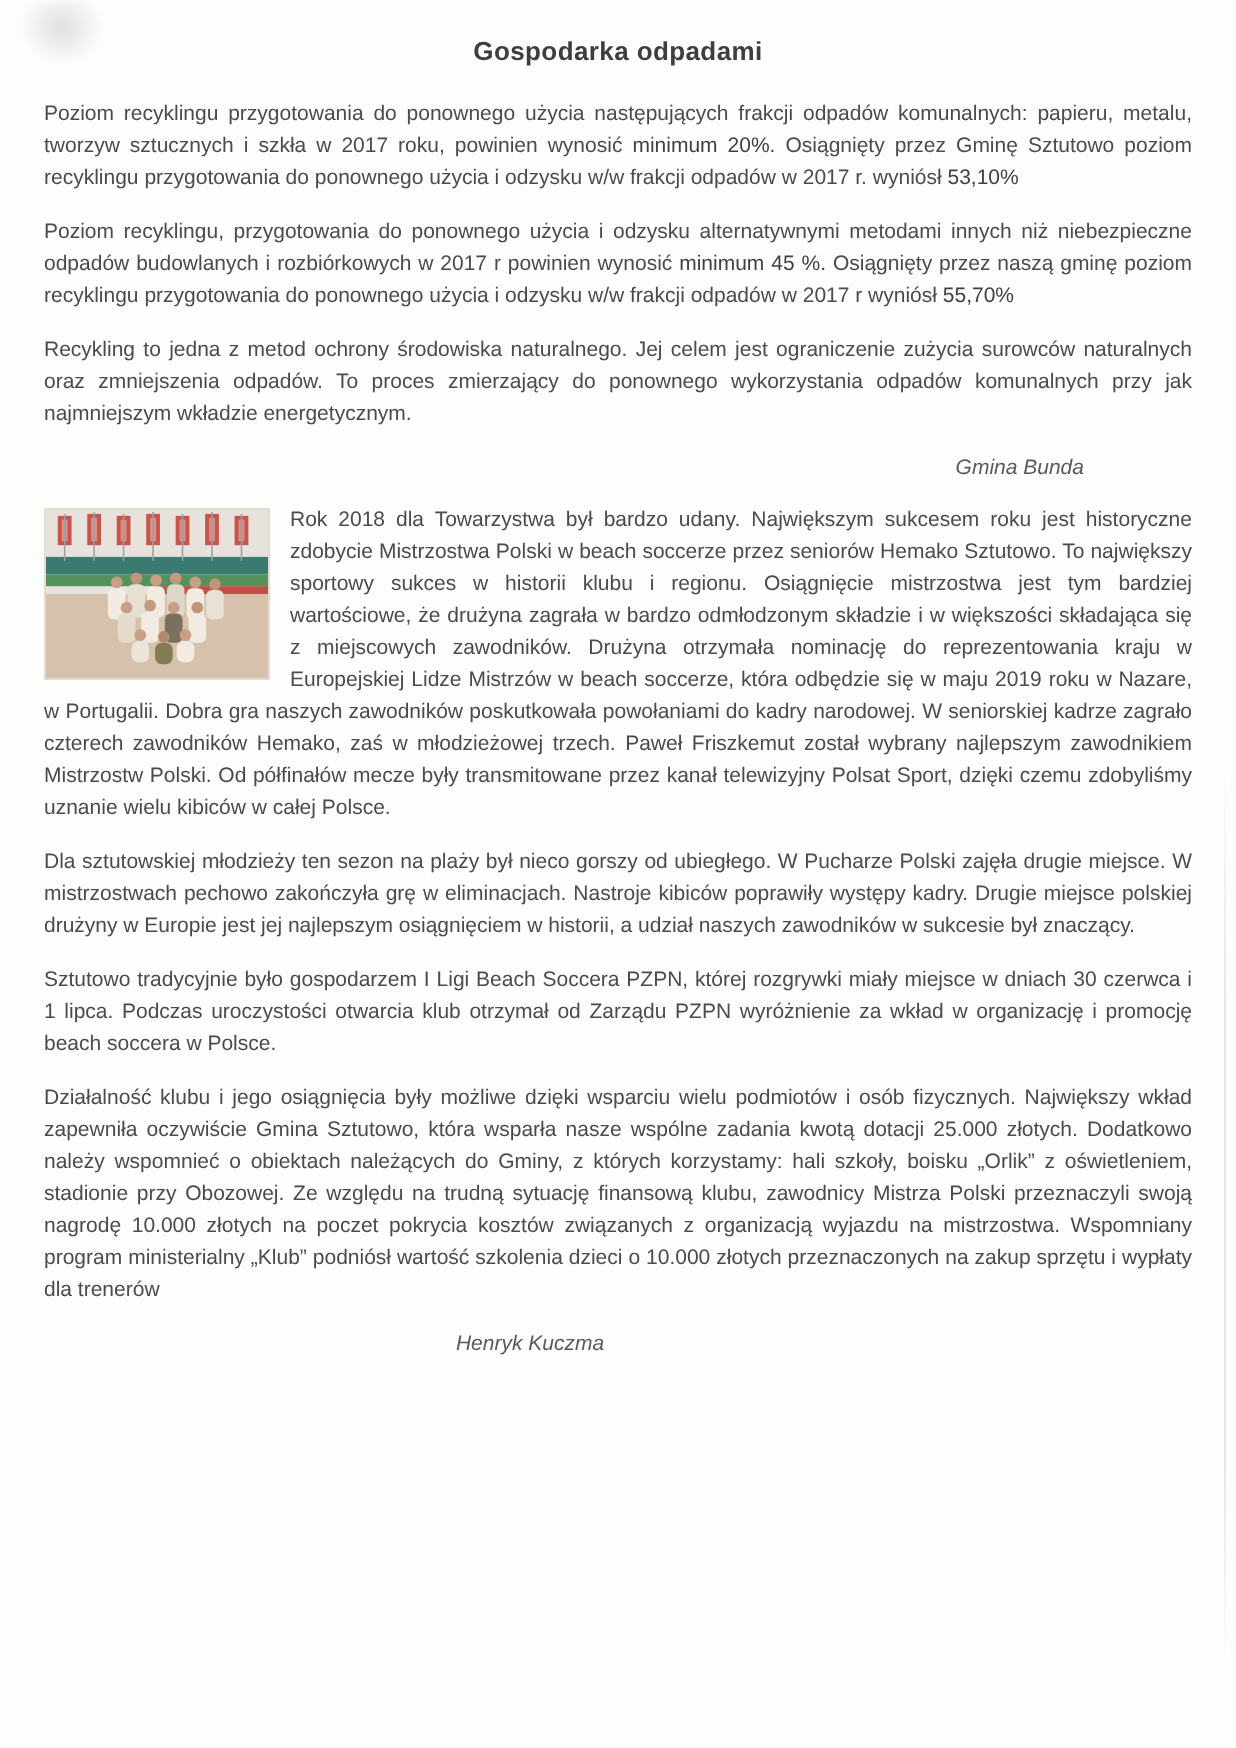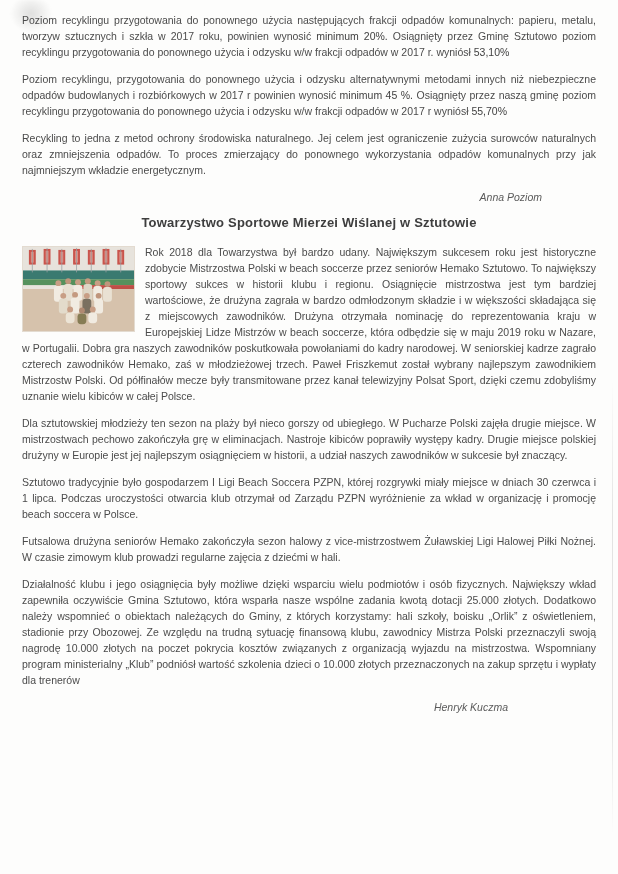--- a/index.html
+++ b/index.html
@@ -22,21 +22,21 @@
   p.para{
     font-size:10.5px;line-height:16px;text-align:justify;
     margin:0 0 11px 0;
   }
   p.para .b{font-weight:normal;color:#414141;}
   .sig{
     font-size:10.5px;line-height:16px;font-style:italic;color:#5a5a5a;
     text-align:right;margin:5px 0 10px 0;
   }
   .sig-anna{padding-right:54px;}
-  .sig-henryk{padding-right:88px;margin-top:8px;}
+  .sig-henryk{padding-right:88px;margin-top:8px;text-align:center;}
   .club-lead::after{content:"";display:block;clear:none;}
   .photo{
     float:left;width:113px;height:86px;
     margin:2px 10px 4px 0;padding:0;
     border:1px solid #e3dbd0;box-sizing:border-box;
     background:#e7e3dc;
   }
   .photo svg{display:block;width:100%;height:100%;}
   .clear{clear:both;}
   .thanks{color:#454545;}
@@ -52,28 +52,28 @@
 </style>
 </head>
 <body>
 
 <div class="page">
   <div class="smudge"></div>
   <div class="scan-edge"></div>
 
   <div class="content">
 
+    <h1 class="title">Gospodarka odpadami</h1>
 
     <p class="para"><span>Poziom recyklingu przygotowania do ponownego użycia następujących frakcji odpadów komunalnych: papieru, metalu, tworzyw sztucznych i szkła w 2017 roku, powinien wynosić </span><span class="b">minimum 20%.</span><span> Osiągnięty  przez Gminę Sztutowo poziom recyklingu przygotowania do ponownego użycia i odzysku w/w frakcji odpadów w 2017 r. wyniósł </span><span class="b">53,10%</span></p>
     <p class="para"><span>Poziom recyklingu, przygotowania do ponownego użycia i odzysku alternatywnymi metodami innych niż niebezpieczne  odpadów budowlanych i rozbiórkowych w 2017 r powinien  wynosić </span><span class="b">minimum 45 %.</span><span> Osiągnięty przez naszą gminę  poziom recyklingu przygotowania do ponownego użycia i odzysku w/w frakcji odpadów w 2017 r wyniósł </span><span class="b">55,70%</span></p>
     <p class="para"><span>Recykling to jedna z metod ochrony środowiska naturalnego. Jej celem jest ograniczenie zużycia surowców naturalnych  oraz zmniejszenia odpadów. To  proces zmierzający  do ponownego wykorzystania odpadów komunalnych przy jak najmniejszym  wkładzie energetycznym.</span></p>
 
-    <div class="sig sig-anna">Anna Poziom</div>
+    <div class="sig sig-anna">Gmina Bunda</div>
 
-    <h2 class="title">Towarzystwo Sportowe Mierzei Wiślanej w Sztutowie</h2>
 
     <div class="club-lead">
       <figure class="photo">
         <svg viewBox="0 0 113 86" preserveAspectRatio="none">
 
           <rect x="0" y="0" width="113" height="30" fill="#e7e3dc"></rect>
 
           <rect x="0" y="24" width="113" height="9" fill="#3a7a70"></rect>
           <rect x="0" y="33" width="113" height="6" fill="#55915d"></rect>
           <rect x="55" y="39" width="58" height="4" fill="#bf4f47"></rect>
@@ -147,19 +147,18 @@
                 <rect x="66.5" y="67" width="9" height="11" rx="3.5" fill="#f1ebe1"></rect>
             </g>
           </g>
         </svg>
       </figure>
       <p class="para"><span>Rok 2018 dla Towarzystwa był bardzo udany. Największym sukcesem roku jest historyczne zdobycie Mistrzostwa Polski w beach soccerze przez seniorów Hemako Sztutowo. To największy sportowy sukces w historii klubu i regionu. Osiągnięcie mistrzostwa jest tym bardziej wartościowe, że drużyna zagrała w bardzo odmłodzonym składzie i w większości składająca się z miejscowych zawodników. Drużyna otrzymała nominację do reprezentowania kraju w Europejskiej Lidze Mistrzów w beach soccerze, która odbędzie się w maju 2019 roku w Nazare, w Portugalii. Dobra gra naszych zawodników poskutkowała powołaniami do kadry narodowej. W seniorskiej kadrze zagrało czterech zawodników Hemako, zaś w młodzieżowej trzech. Paweł Friszkemut został wybrany najlepszym zawodnikiem Mistrzostw Polski. Od półfinałów mecze były transmitowane przez kanał telewizyjny Polsat Sport, dzięki czemu zdobyliśmy uznanie wielu kibiców w całej Polsce.</span></p>
     </div>
 
     <p class="para clear"><span>Dla sztutowskiej młodzieży ten sezon na plaży był nieco gorszy od ubiegłego. W Pucharze Polski zajęła drugie miejsce. W mistrzostwach pechowo zakończyła grę w eliminacjach. Nastroje kibiców poprawiły występy kadry. Drugie miejsce polskiej drużyny w Europie jest jej najlepszym osiągnięciem w historii, a udział naszych zawodników w sukcesie był znaczący.</span></p>
     <p class="para"><span>Sztutowo tradycyjnie było gospodarzem I Ligi Beach Soccera PZPN, której rozgrywki miały miejsce w dniach 30 czerwca i 1 lipca. Podczas uroczystości otwarcia klub otrzymał od Zarządu PZPN wyróżnienie za wkład w organizację i promocję beach soccera w Polsce.</span></p>
-    <p class="para"><span>Futsalowa drużyna seniorów Hemako zakończyła sezon halowy z vice-mistrzostwem Żuławskiej Ligi Halowej Piłki Nożnej. W czasie zimowym klub prowadzi regularne zajęcia z dziećmi w hali.</span></p>
     <p class="para"><span>Działalność klubu i jego osiągnięcia były możliwe dzięki wsparciu wielu podmiotów i osób fizycznych. Największy wkład zapewniła oczywiście Gmina Sztutowo, która wsparła nasze wspólne zadania kwotą dotacji 25.000 złotych. Dodatkowo należy wspomnieć o obiektach należących do Gminy, z których korzystamy: hali szkoły, boisku „Orlik” z oświetleniem, stadionie przy Obozowej. Ze względu na trudną sytuację finansową klubu, zawodnicy Mistrza Polski przeznaczyli swoją nagrodę 10.000 złotych na poczet pokrycia kosztów związanych z organizacją wyjazdu na mistrzostwa. Wspomniany program ministerialny „Klub” podniósł wartość szkolenia dzieci o 10.000 złotych przeznaczonych na zakup sprzętu i wypłaty dla trenerów</span></p>
 
     <div class="sig sig-henryk">Henryk Kuczma</div>
 
   </div>
 </div>
 
 </body></html>

